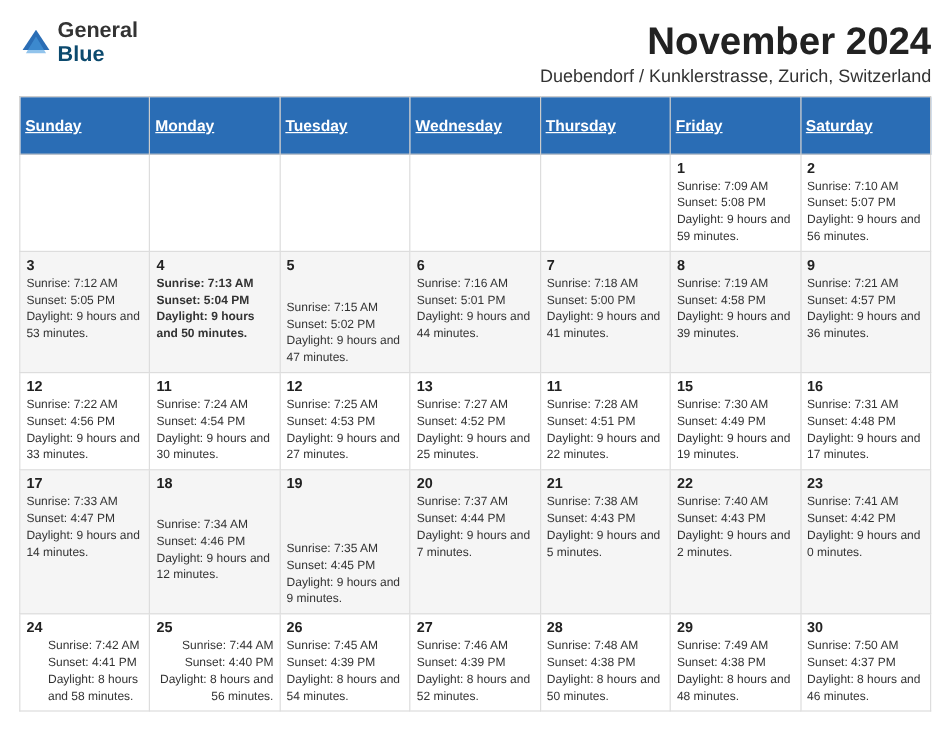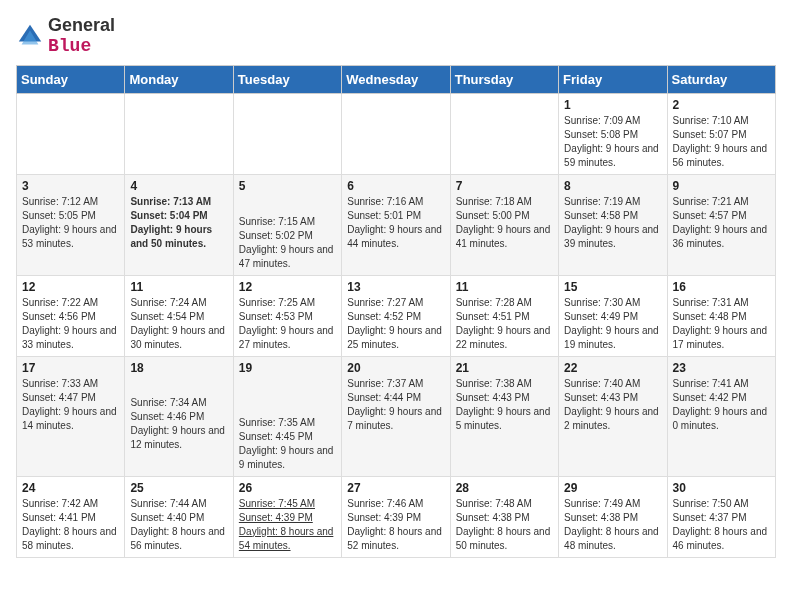--- a/index.html
+++ b/index.html
@@ -21,21 +21,21 @@
       display: flex;
       align-items: center;
       gap: 4px;
     }
     .logo-text {
       font-size: 18px;
       font-weight: bold;
       line-height: 1.1;
     }
     .logo-text .general { color: #333; }
-    .logo-text .blue { color: #be185d; font-family: Liberation Mono, monospace; }
+    .logo-text .blue { color: #0c4a6e; }
     .logo-icon {
       width: 28px;
       height: 28px;
     }
     .title-block {
       text-align: right;
     }
     .month-title {
       font-size: 32px;
       font-weight: bold;
@@ -49,23 +49,24 @@
     .calendar-table {
       width: 100%;
       border-collapse: collapse;
       margin-top: 8px;
     }
     .calendar-table th {
       background: #2a6db5;
       color: #fff;
       font-size: 13px;
       font-weight: bold;
-      padding: 6px 4px;
+      padding: 16px 4px;
       text-align: left;
       border: 1px solid #ccc;
+      text-decoration: underline;
     }
     .calendar-table td {
       vertical-align: top;
       border: 1px solid #ddd;
       padding: 4px 5px;
       font-size: 10.5px;
       color: #222;
       width: calc(100% / 7);
       min-height: 80px;
       background: #fff;
@@ -96,20 +97,22 @@
     <svg class="logo-icon" viewBox="0 0 40 40">
       <polygon points="20,4 36,28 4,28" fill="#2a6db5"></polygon>
       <polygon points="20,12 32,32 8,32" fill="#4a9de0" opacity="0.6"></polygon>
     </svg>
     <div class="logo-text">
       <span class="general">General</span><br>
       <span class="blue">Blue</span>
     </div>
   </div>
   <div class="title-block">
+    <div class="month-title">November 2024</div>
+    <div class="location-title">Duebendorf / Kunklerstrasse, Zurich, Switzerland</div>
   </div>
 </div>
 
 <table class="calendar-table">
   <thead>
     <tr id="weekday-header">
     <th>Sunday</th>
         <th>Monday</th>
         <th>Tuesday</th>
         <th>Wednesday</th>
@@ -266,33 +269,33 @@
         <td>
           <span class="day-number">23</span>
           <div class="day-info" style="white-space: pre-line;">Sunrise: 7:41 AM
 Sunset: 4:42 PM
 Daylight: 9 hours and 0 minutes.</div>
         </td>
       </tr>
       <tr>
         <td>
           <span class="day-number">24</span>
-          <div class="day-info" style="white-space: pre-line;">Sunrise: 7:42 AM
+          <div class="day-info" style="white-space: pre-line; margin-left: 18px;">Sunrise: 7:42 AM
 Sunset: 4:41 PM
 Daylight: 8 hours and 58 minutes.</div>
         </td>
         <td>
           <span class="day-number">25</span>
-          <div class="day-info" style="white-space: pre-line;">Sunrise: 7:44 AM
+          <div class="day-info" style="white-space: pre-line; text-align: right;">Sunrise: 7:44 AM
 Sunset: 4:40 PM
 Daylight: 8 hours and 56 minutes.</div>
         </td>
         <td>
           <span class="day-number">26</span>
-          <div class="day-info" style="white-space: pre-line; text-decoration: underline;">Sunrise: 7:45 AM
+          <div class="day-info" style="white-space: pre-line;">Sunrise: 7:45 AM
 Sunset: 4:39 PM
 Daylight: 8 hours and 54 minutes.</div>
         </td>
         <td>
           <span class="day-number">27</span>
           <div class="day-info" style="white-space: pre-line;">Sunrise: 7:46 AM
 Sunset: 4:39 PM
 Daylight: 8 hours and 52 minutes.</div>
         </td>
         <td>

